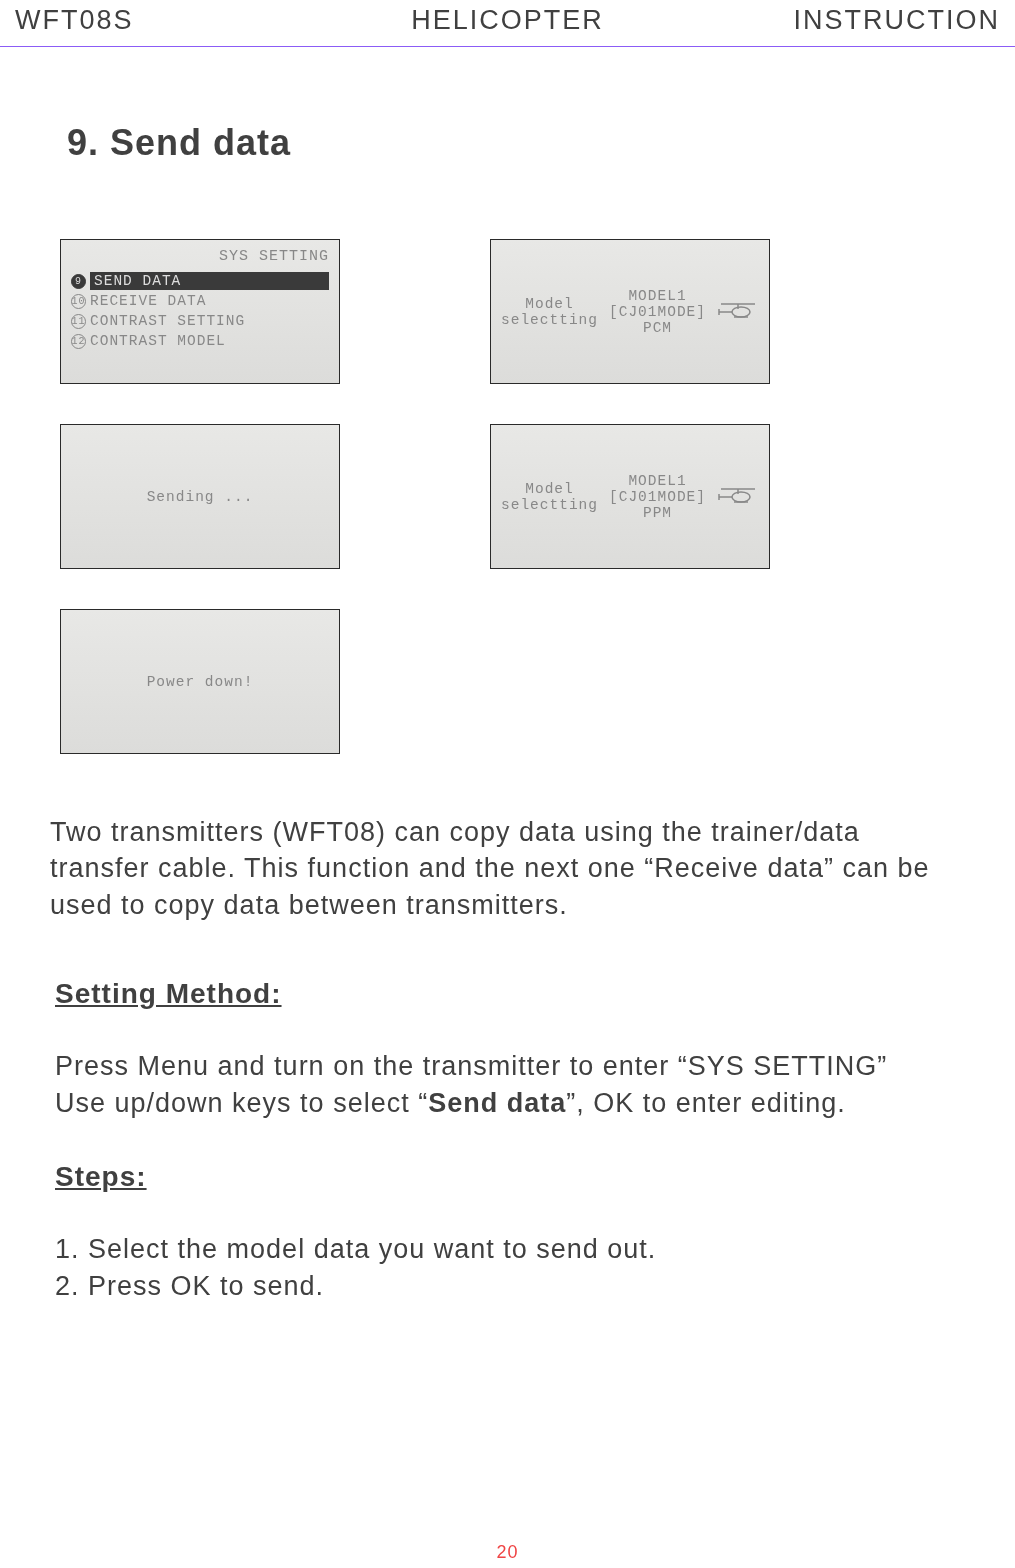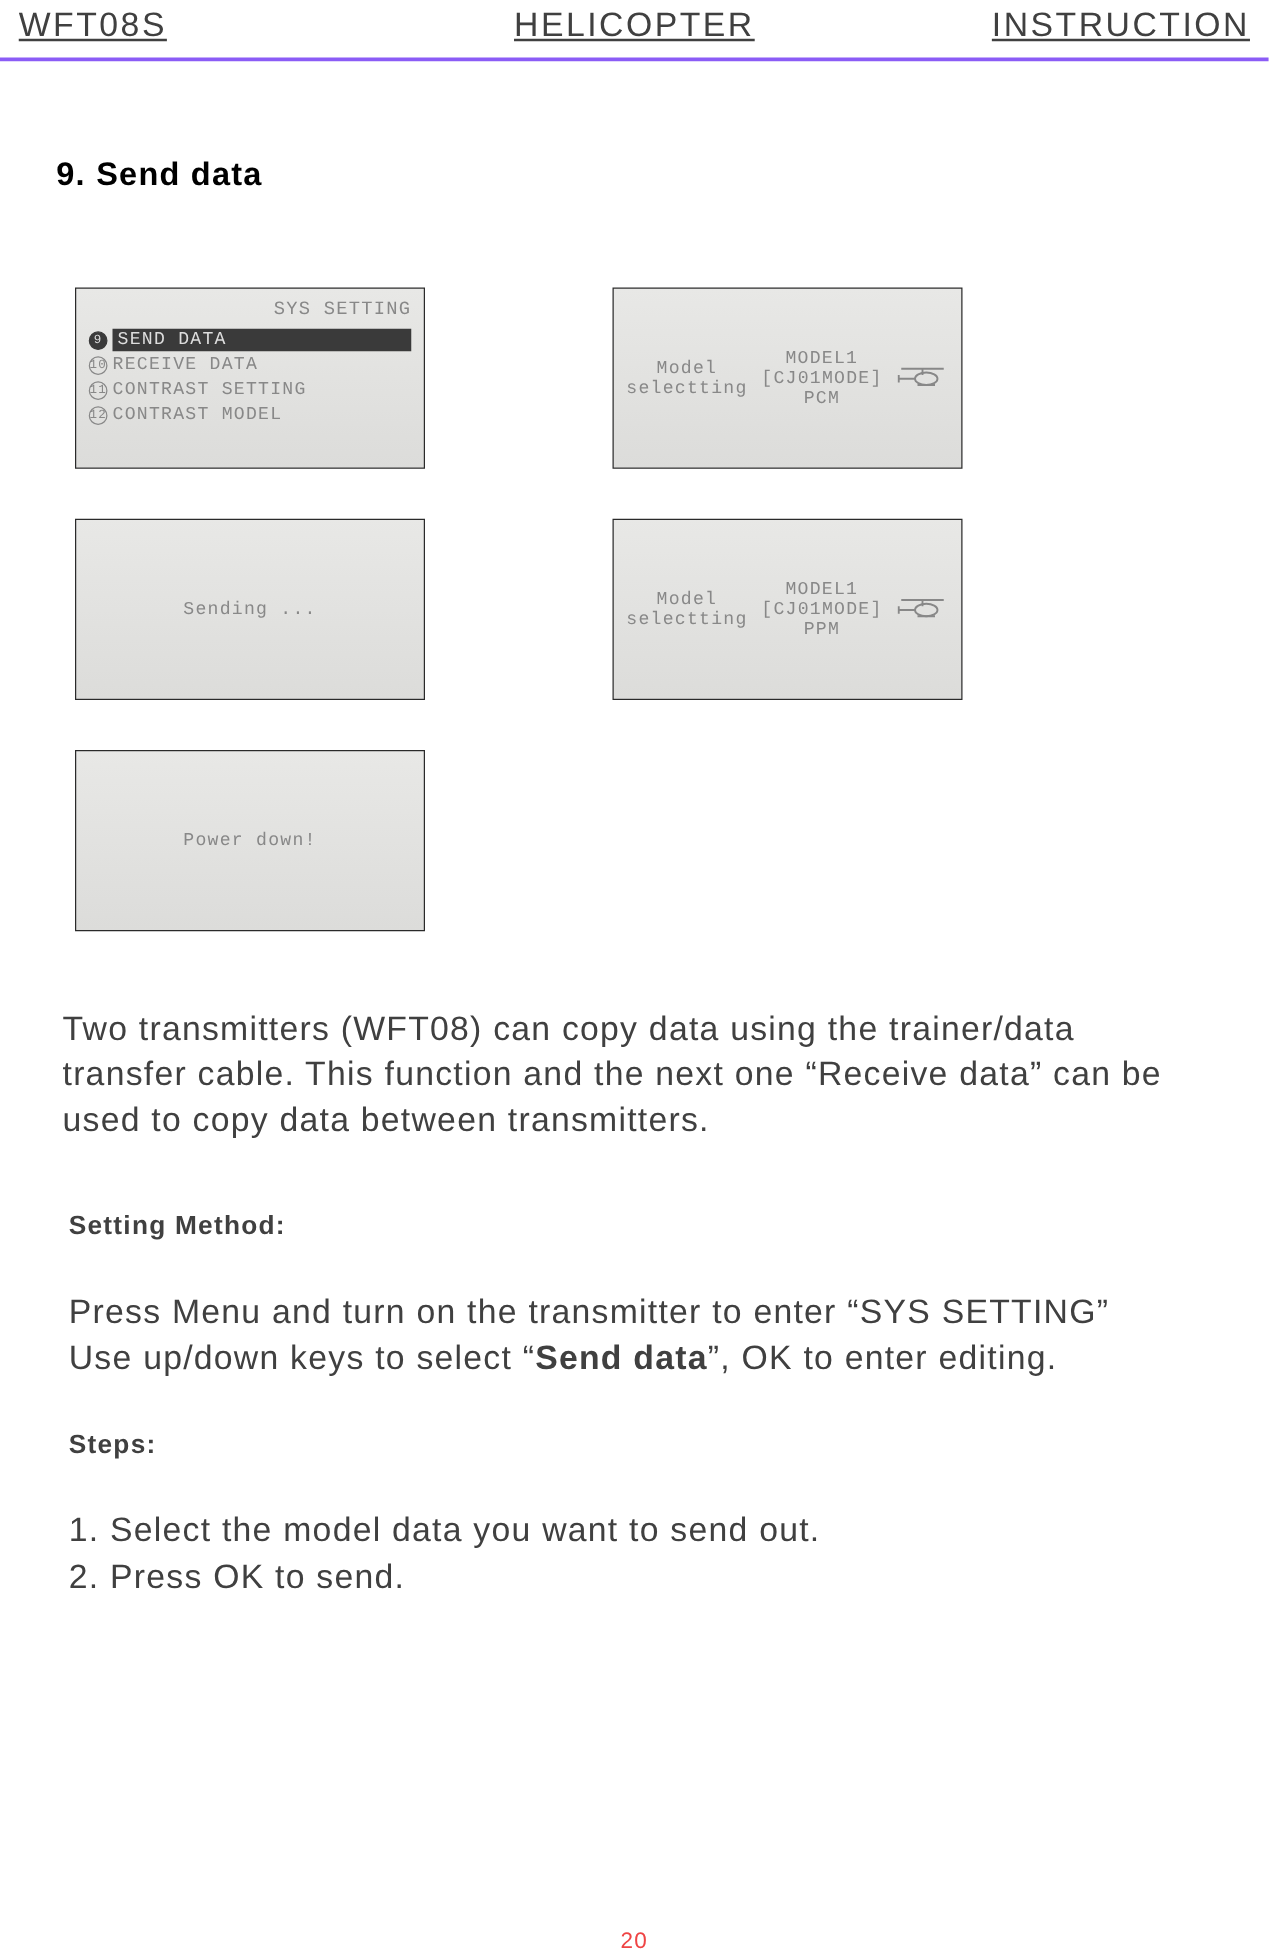--- a/index.html
+++ b/index.html
@@ -13,33 +13,32 @@
       background: #ffffff;
       font-family: Arial, Helvetica, sans-serif;
       color: #404040;
       letter-spacing: 1px;
       position: relative;
     }
     .header {
       display: flex;
       justify-content: space-between;
       padding: 5px 15px 10px 15px;
-      border-bottom: 3px solid #8b5cf6;
+      border-bottom: 1px solid #8b5cf6;
       font-size: 27px;
       letter-spacing: 2px;
-      text-decoration: underline;
     }
     .header-left { flex: 1; text-align: left; }
     .header-center { flex: 1; text-align: center; }
     .header-right { flex: 1; text-align: right; }
     .section-title {
-      font-size: 26px;
+      font-size: 36px;
       font-weight: bold;
-      color: #000000;
-      margin: 75px 0 0 45px;
+      color: #404040;
+      margin: 75px 0 0 67px;
     }
     .screens-grid {
       margin: 75px 0 0 60px;
       display: grid;
       grid-template-columns: 280px 280px;
       column-gap: 150px;
       row-gap: 40px;
     }
     .lcd-screen {
       width: 280px;
@@ -102,21 +101,22 @@
       color: #888;
     }
     .body-text {
       margin: 60px 50px 0 50px;
       font-size: 27px;
       line-height: 1.35;
     }
     .sub-title {
       font-weight: bold;
       margin: 55px 55px 0 55px;
-      font-size: 21px;
+      font-size: 28px;
+      text-decoration: underline;
     }
     .method-text {
       margin: 38px 55px 0 55px;
       font-size: 27px;
       line-height: 1.35;
     }
     .bold { font-weight: bold; }
     .page-num {
       position: absolute;
       bottom: 5px;

